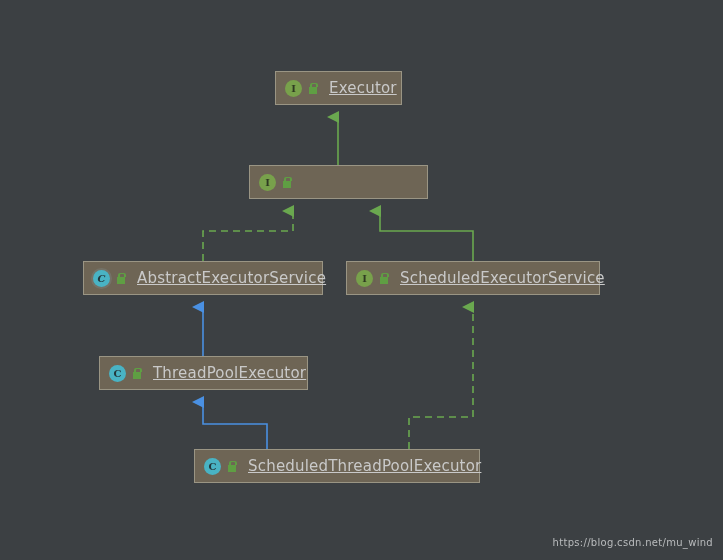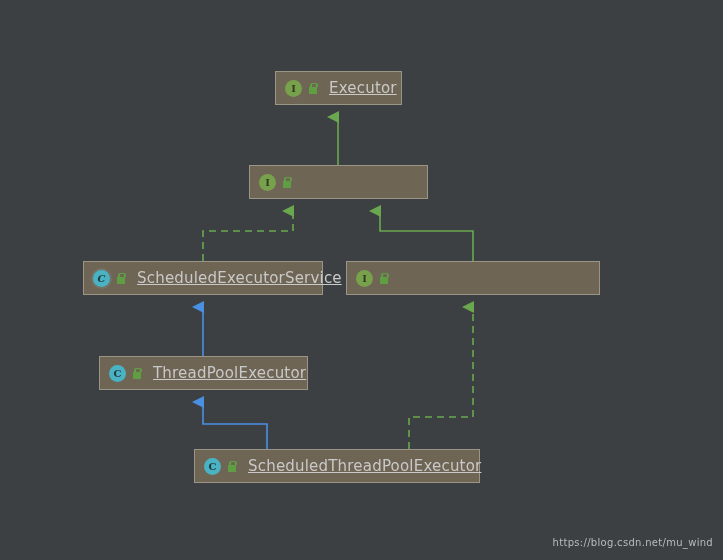--- a/index.html
+++ b/index.html
@@ -138,31 +138,32 @@
   </div>
 
   <div class="uml-node" style="left:83px; top:261px; width:240px;">
     <span class="kind-icon abstract">C</span>
     <span class="lock-icon">
       <svg width="12" height="13" viewBox="0 0 12 13" xmlns="http://www.w3.org/2000/svg">
         <path d="M4 1 h4 a2 2 0 0 1 2 2 v2 h-2 v-2 a1 1 0 0 0 -1 -1 h-2 a1 1 0 0 0 -1 1 v2 h-2 v-2 a2 2 0 0 1 2 -2 z" fill="#5f9e43"></path>
         <rect x="1" y="5" width="8" height="7" fill="#5f9e43"></rect>
       </svg>
     </span>
-    <span class="node-label">ScheduledExecutorService</span>
+    <span class="node-label">AbstractExecutorService</span>
   </div>
 
   <div class="uml-node" style="left:346px; top:261px; width:254px;">
     <span class="kind-icon interface">I</span>
     <span class="lock-icon">
       <svg width="12" height="13" viewBox="0 0 12 13" xmlns="http://www.w3.org/2000/svg">
         <path d="M4 1 h4 a2 2 0 0 1 2 2 v2 h-2 v-2 a1 1 0 0 0 -1 -1 h-2 a1 1 0 0 0 -1 1 v2 h-2 v-2 a2 2 0 0 1 2 -2 z" fill="#5f9e43"></path>
         <rect x="1" y="5" width="8" height="7" fill="#5f9e43"></rect>
       </svg>
     </span>
+    <span class="node-label">ScheduledExecutorService</span>
   </div>
 
   <div class="uml-node" style="left:99px; top:356px; width:209px;">
     <span class="kind-icon klass">C</span>
     <span class="lock-icon">
       <svg width="12" height="13" viewBox="0 0 12 13" xmlns="http://www.w3.org/2000/svg">
         <path d="M4 1 h4 a2 2 0 0 1 2 2 v2 h-2 v-2 a1 1 0 0 0 -1 -1 h-2 a1 1 0 0 0 -1 1 v2 h-2 v-2 a2 2 0 0 1 2 -2 z" fill="#5f9e43"></path>
         <rect x="1" y="5" width="8" height="7" fill="#5f9e43"></rect>
       </svg>
     </span>

